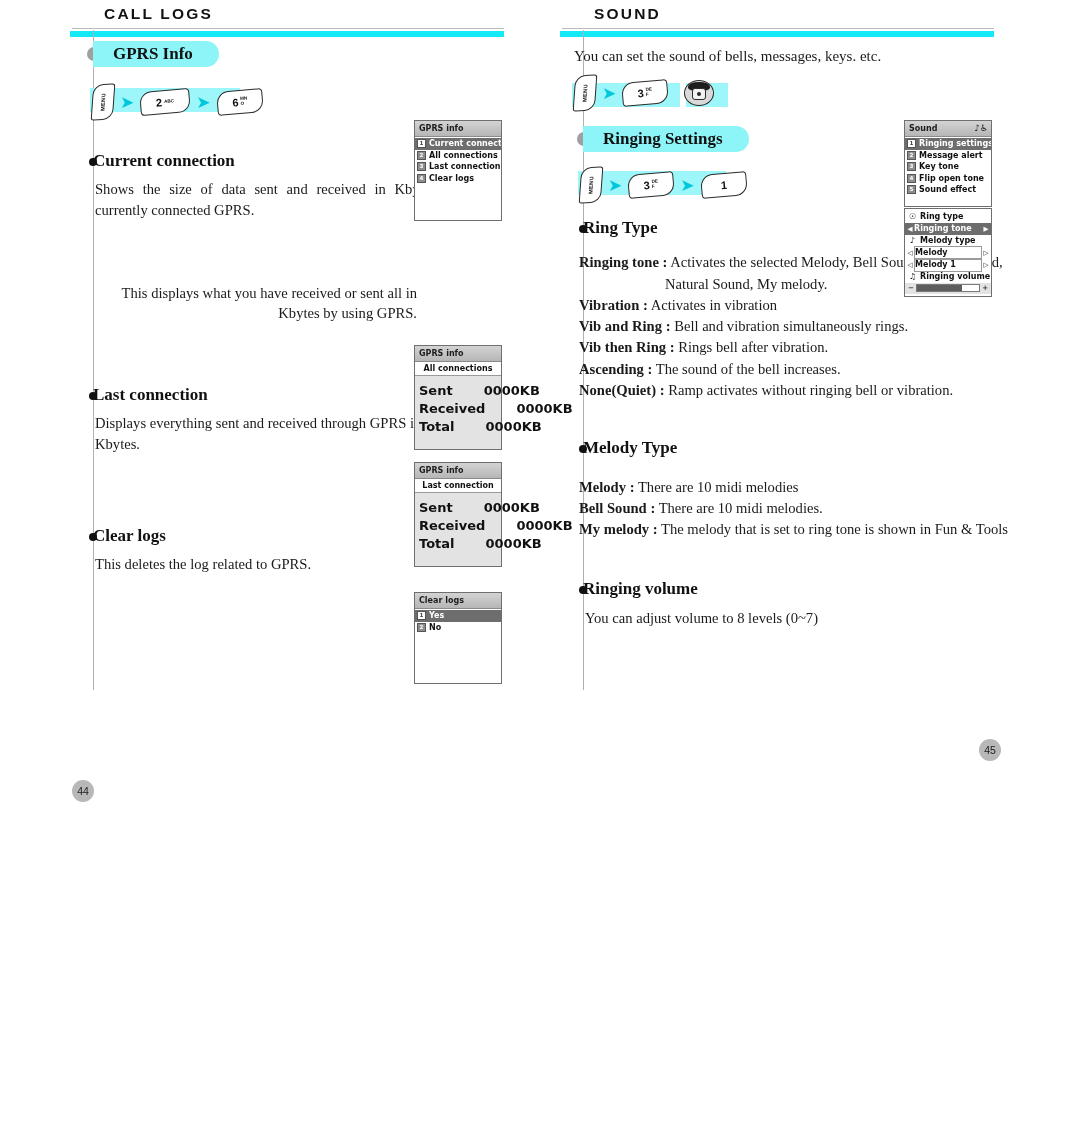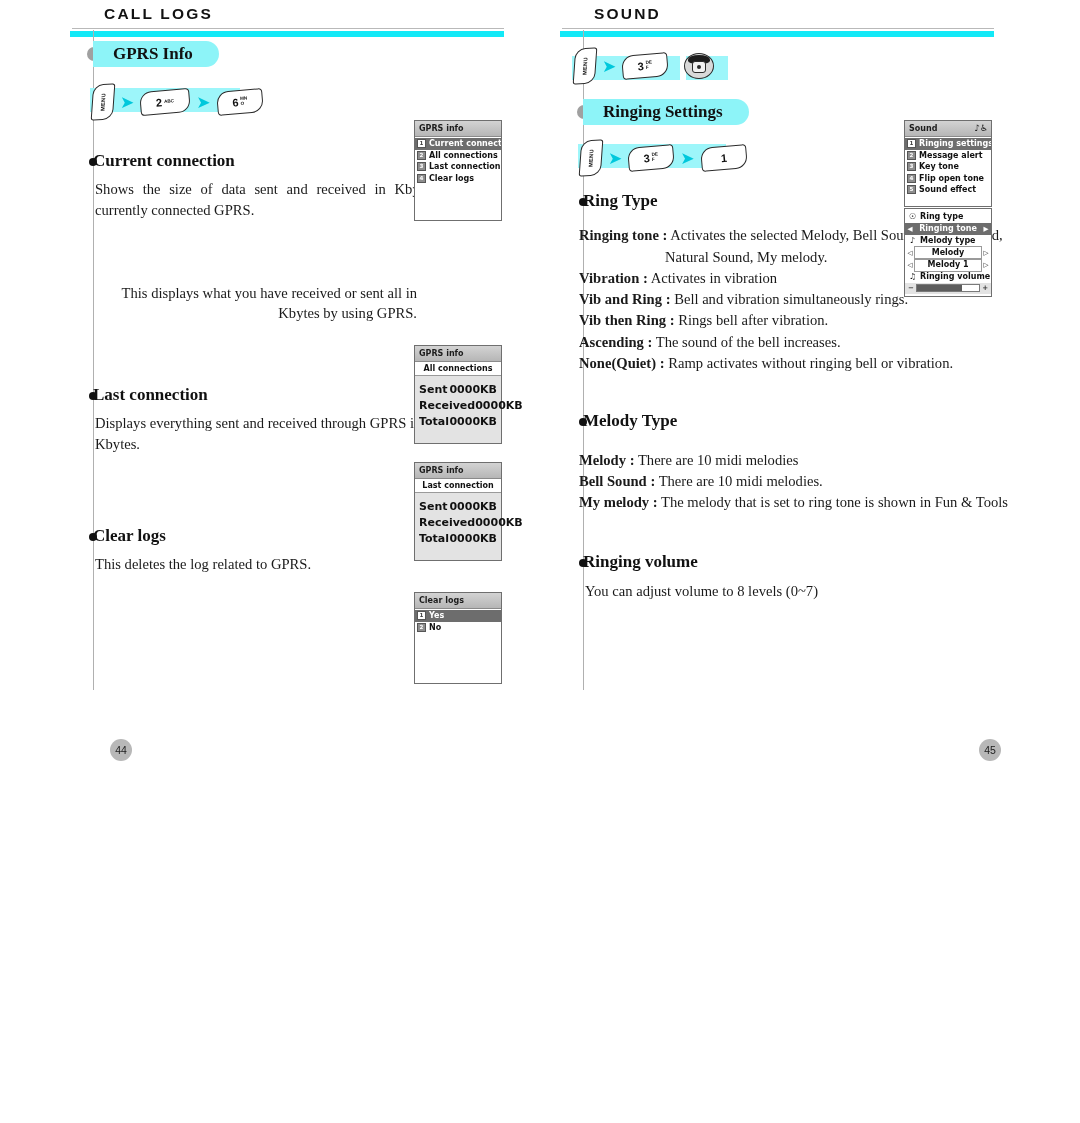--- a/index.html
+++ b/index.html
@@ -362,25 +362,26 @@
     text-align: center;
     font-size: 8px;
     font-weight: bold;
     color: #111;
     line-height: 13px;
     height: 13px;
   }
   .lcd-kv {
     display: flex;
     justify-content: space-between;
-    font-size: 11px;
+    font-size: 13px;
     font-weight: bold;
     color: #111;
     padding: 1.5px 4px;
     background: #e3e3e3;
+    gap: 31px;
   }
   .lcd-pad {
     height: 14px;
     background: #e3e3e3;
   }
   .lcd-blank {
     height: 34px;
     background: #ffffff;
   }
   
@@ -426,21 +427,20 @@
     color: #ffffff;
   }
   .lcd-sel-row .car {
     font-size: 6.5px;
     width: 8px;
     text-align: center;
     flex: 0 0 auto;
   }
   .lcd-sel-row .mid {
     flex: 1;
-    text-align: center;
     overflow: hidden;
     white-space: nowrap;
   }
   .lcd-sel-row.boxed .mid {
     border: 1px solid #9a9a9a;
   }
   .lcd-icon-row {
     display: flex;
     align-items: center;
     gap: 3px;
@@ -468,21 +468,21 @@
     border-radius: 50%;
     background: #b8b8b8;
     color: #1a1a1a;
     font-family: "Liberation Sans", sans-serif;
     font-size: 10.5px;
     font-weight: normal;
     display: flex;
     align-items: center;
     justify-content: center;
   }
-  .pagenum-left  { left: 72px;  top: 739px; margin-left: 38px; }
+  .pagenum-left  { left: 72px;  top: 780px; }
   .pagenum-right { left: 979px; top: 739px; }
 </style>
 </head>
 <body>
 
 <div class="spread">
 
   <div class="page page-left">
 
     <div class="page-header">
@@ -625,20 +625,21 @@
     <div class="page-header">
       <div class="page-title">SOUND</div>
       <div class="hairline"></div>
       <div class="cyanbar"></div>
     </div>
 
     <div class="vrule"></div>
 
     <div class="content">
 
+      <p class="intro-para">You can set the sound of bells, messages, keys. etc.</p>
 
       <div class="keyrow" style="height:46px; margin-top:6px;">
         <div class="keyband" style="left:12px; width:108px; top:10px;"></div>
         <div class="keyband" style="left:126px; width:42px; top:10px;"></div>
         <div class="keyseq" style="left:14px; top:2px;">
           <div class="key-menu"></div>
           <span class="arrow">➤</span>
           <div class="key-num" style="min-width:34px;">
             <span class="digit">3</span>
               <span class="letters">DE<br>F</span>

